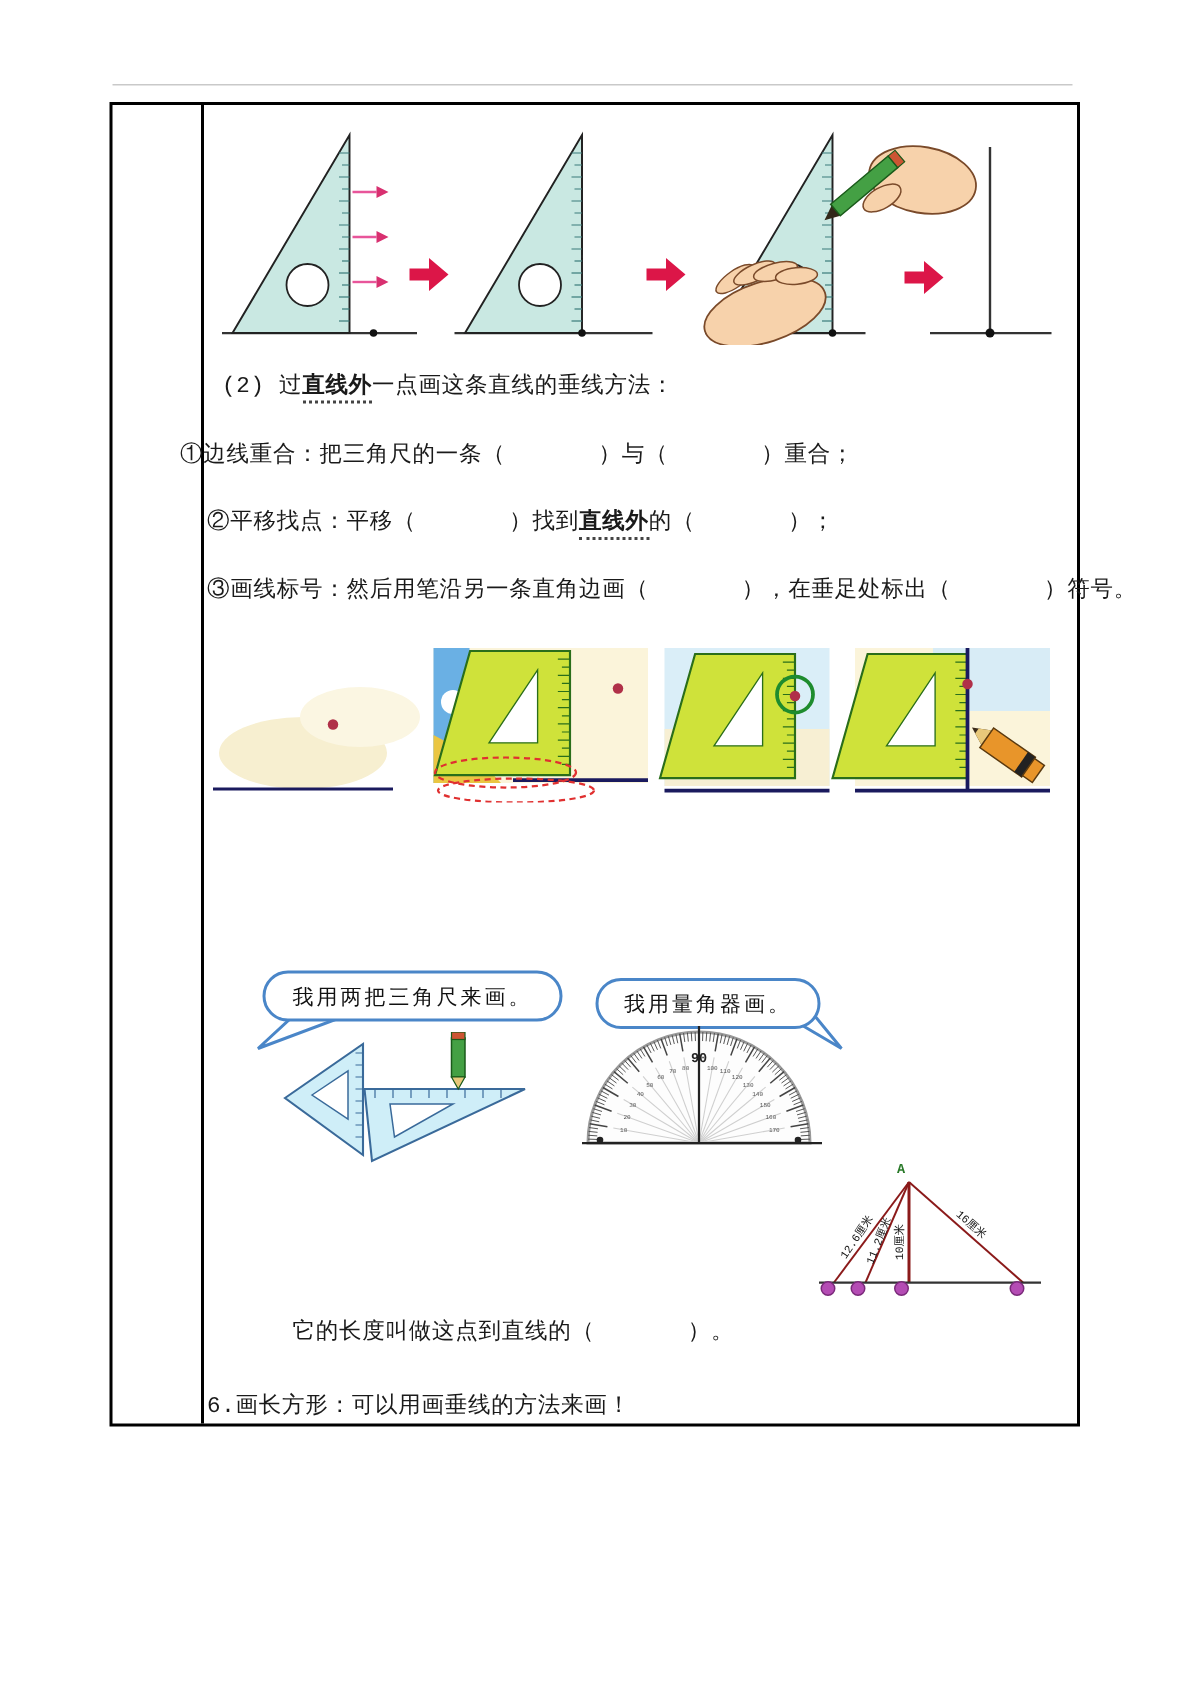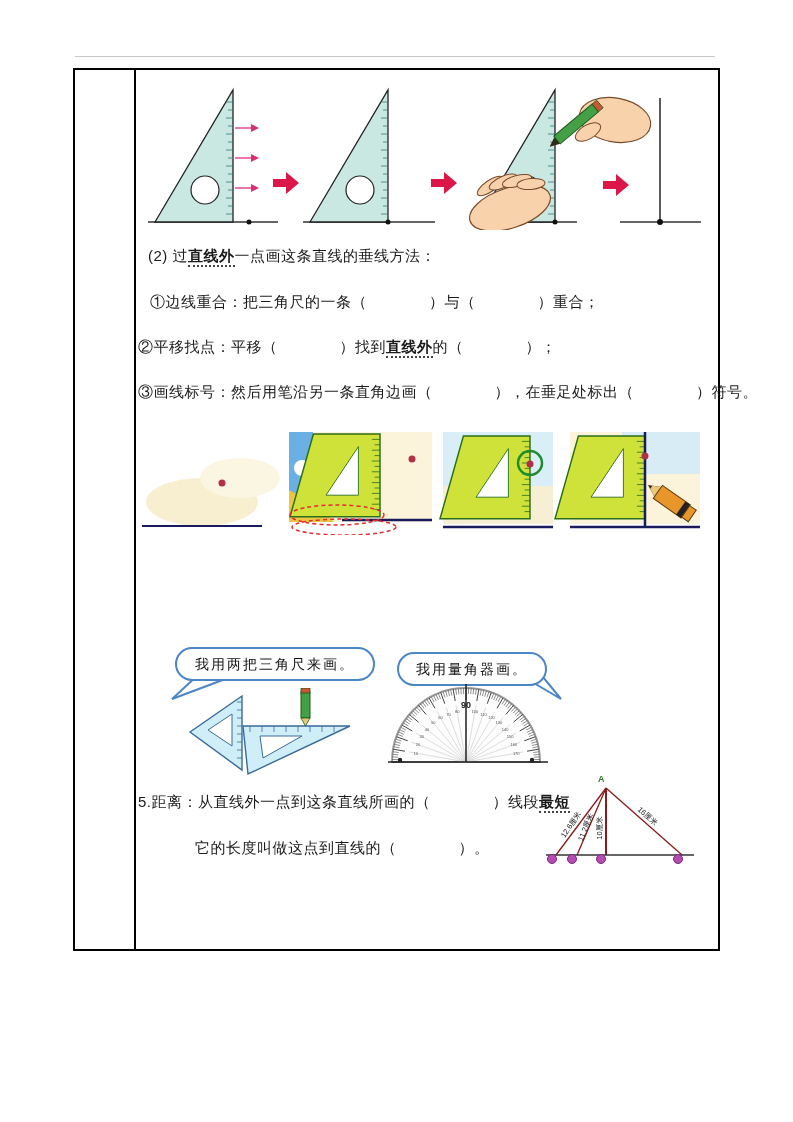--- a/index.html
+++ b/index.html
@@ -1,17 +1,17 @@
 <!DOCTYPE html>
 <html><head>
 <meta charset="utf-8">
 <style>
   html,body{margin:0;padding:0;background:#ffffff;}
   #page{position:relative;width:793px;height:1122px;background:#ffffff;overflow:hidden;
-        font-family:Liberation Sans, sans-serif;color:#1a1a1a;}
+        font-family:Liberation Mono, monospace;color:#1a1a1a;}
   .abs{position:absolute;}
   .t{position:absolute;font-size:15px;letter-spacing:0.5px;white-space:nowrap;color:#1a1a1a;}
   .t b{font-weight:bold;}
   .em-dots{border-bottom:2px dotted #444;padding-bottom:1px;}
   #tbl{position:absolute;left:73px;top:68px;width:643px;height:879px;border:2px solid #000;}
   #tbl-divider{position:absolute;left:59px;top:0;width:0;height:100%;border-left:2px solid #000;}
   #faint-top{position:absolute;left:75px;top:56px;width:640px;height:0;border-top:1px solid #c9c9c9;}
   .bubble{position:absolute;}
   .bubble text{font-size:14px;letter-spacing:2px;fill:#111;}
   svg{display:block;}
@@ -94,21 +94,21 @@
     <use href="#barrow" x="458" y="96"></use>
 
     <line x1="475" y1="144" x2="556" y2="144" stroke="#333" stroke-width="1.5"></line>
     <line x1="515" y1="20" x2="515" y2="144" stroke="#333" stroke-width="1.6"></line>
     <circle cx="515" cy="144" r="3" fill="#111"></circle>
   </svg>
 
   <div class="t" style="left:148px;top:247px">
     <span>(2) 过</span><b class="em-dots">直线外</b><span>一点画这条直线的垂线方法：</span>
   </div>
-  <div class="t" style="left:150px;top:293px">①边线重合：把三角尺的一条（　　　　）与（　　　　）重合；</div>
+  <div class="t" style="left:120px;top:293px">①边线重合：把三角尺的一条（　　　　）与（　　　　）重合；</div>
   <div class="t" style="left:138px;top:338px">
     <span>②平移找点：平移（　　　　）找到</span><b class="em-dots">直线外</b><span>的（　　　　）；</span>
   </div>
   <div class="t" style="left:138px;top:383px">③画线标号：然后用笔沿另一条直角边画（　　　　），在垂足处标出（　　　　）符号。</div>
 
   <svg class="abs" style="left:142px;top:430px" width="565" height="105" viewBox="0 0 565 105">
     <defs>
       <g id="gr">
         <polygon points="0,92 26,0 100,0 100,92" fill="#cfe23a" stroke="#2a6e1a" stroke-width="1.6"></polygon>
         <polygon points="40,68 76,14 76,68" fill="#ffffff" stroke="#2a6e1a" stroke-width="1"></polygon>
@@ -358,24 +358,22 @@
         <text x="127.92432366008133" y="62.056972690390886" font-size="4" fill="#555" text-anchor="middle">160</text>
         <text x="130.2251954036226" y="70.64394293898656" font-size="4" fill="#555" text-anchor="middle">170</text>
       </g>
     <line x1="2" y1="78" x2="162" y2="78" stroke="#222" stroke-width="1.5"></line>
     <line x1="80" y1="0" x2="80" y2="78" stroke="#222" stroke-width="1.5"></line>
     <text x="80" y="24" text-anchor="middle" font-size="9" font-weight="bold" fill="#222">90</text>
     <circle cx="14" cy="76" r="2.2" fill="#222"></circle>
       <circle cx="146" cy="76" r="2.2" fill="#222"></circle>
   </svg>
 
-  <div class="t" style="left:138px;top:793px">
-    <span>5.距离：从直线外一点到这条直线所画的（　　　　）线段</span><b class="em-dots">最短</b>
-  </div>
-  <div class="t" style="left:195px;top:839px">它的长度叫做这点到直线的（　　　　）。</div>
+  <div class="t" style="left:195px;top:878px">它的长度叫做这点到直线的（　　　　）。</div>
+  <div class="t" style="left:138px;top:927px">6.画长方形：可以用画垂线的方法来画！</div>
 
   <svg class="abs" style="left:544px;top:768px" width="154" height="100" viewBox="0 0 154 100">
     <text x="54" y="14" font-size="9" font-weight="bold" fill="#2a7a2a">A</text>
     <line x1="62" y1="20" x2="12" y2="87" stroke="#8b1a1a" stroke-width="1.3"></line>
     <line x1="62" y1="20" x2="33" y2="87" stroke="#8b1a1a" stroke-width="1.3"></line>
     <line x1="62" y1="20" x2="62" y2="87" stroke="#8b1a1a" stroke-width="2"></line>
     <line x1="62" y1="20" x2="138" y2="87" stroke="#8b1a1a" stroke-width="1.3"></line>
     <line x1="2" y1="87" x2="150" y2="87" stroke="#333" stroke-width="1.5"></line>
     <circle cx="8" cy="91" r="4.5" fill="#b44cb4" stroke="#7a2a7a" stroke-width="1"></circle>
     <circle cx="28" cy="91" r="4.5" fill="#b44cb4" stroke="#7a2a7a" stroke-width="1"></circle>

